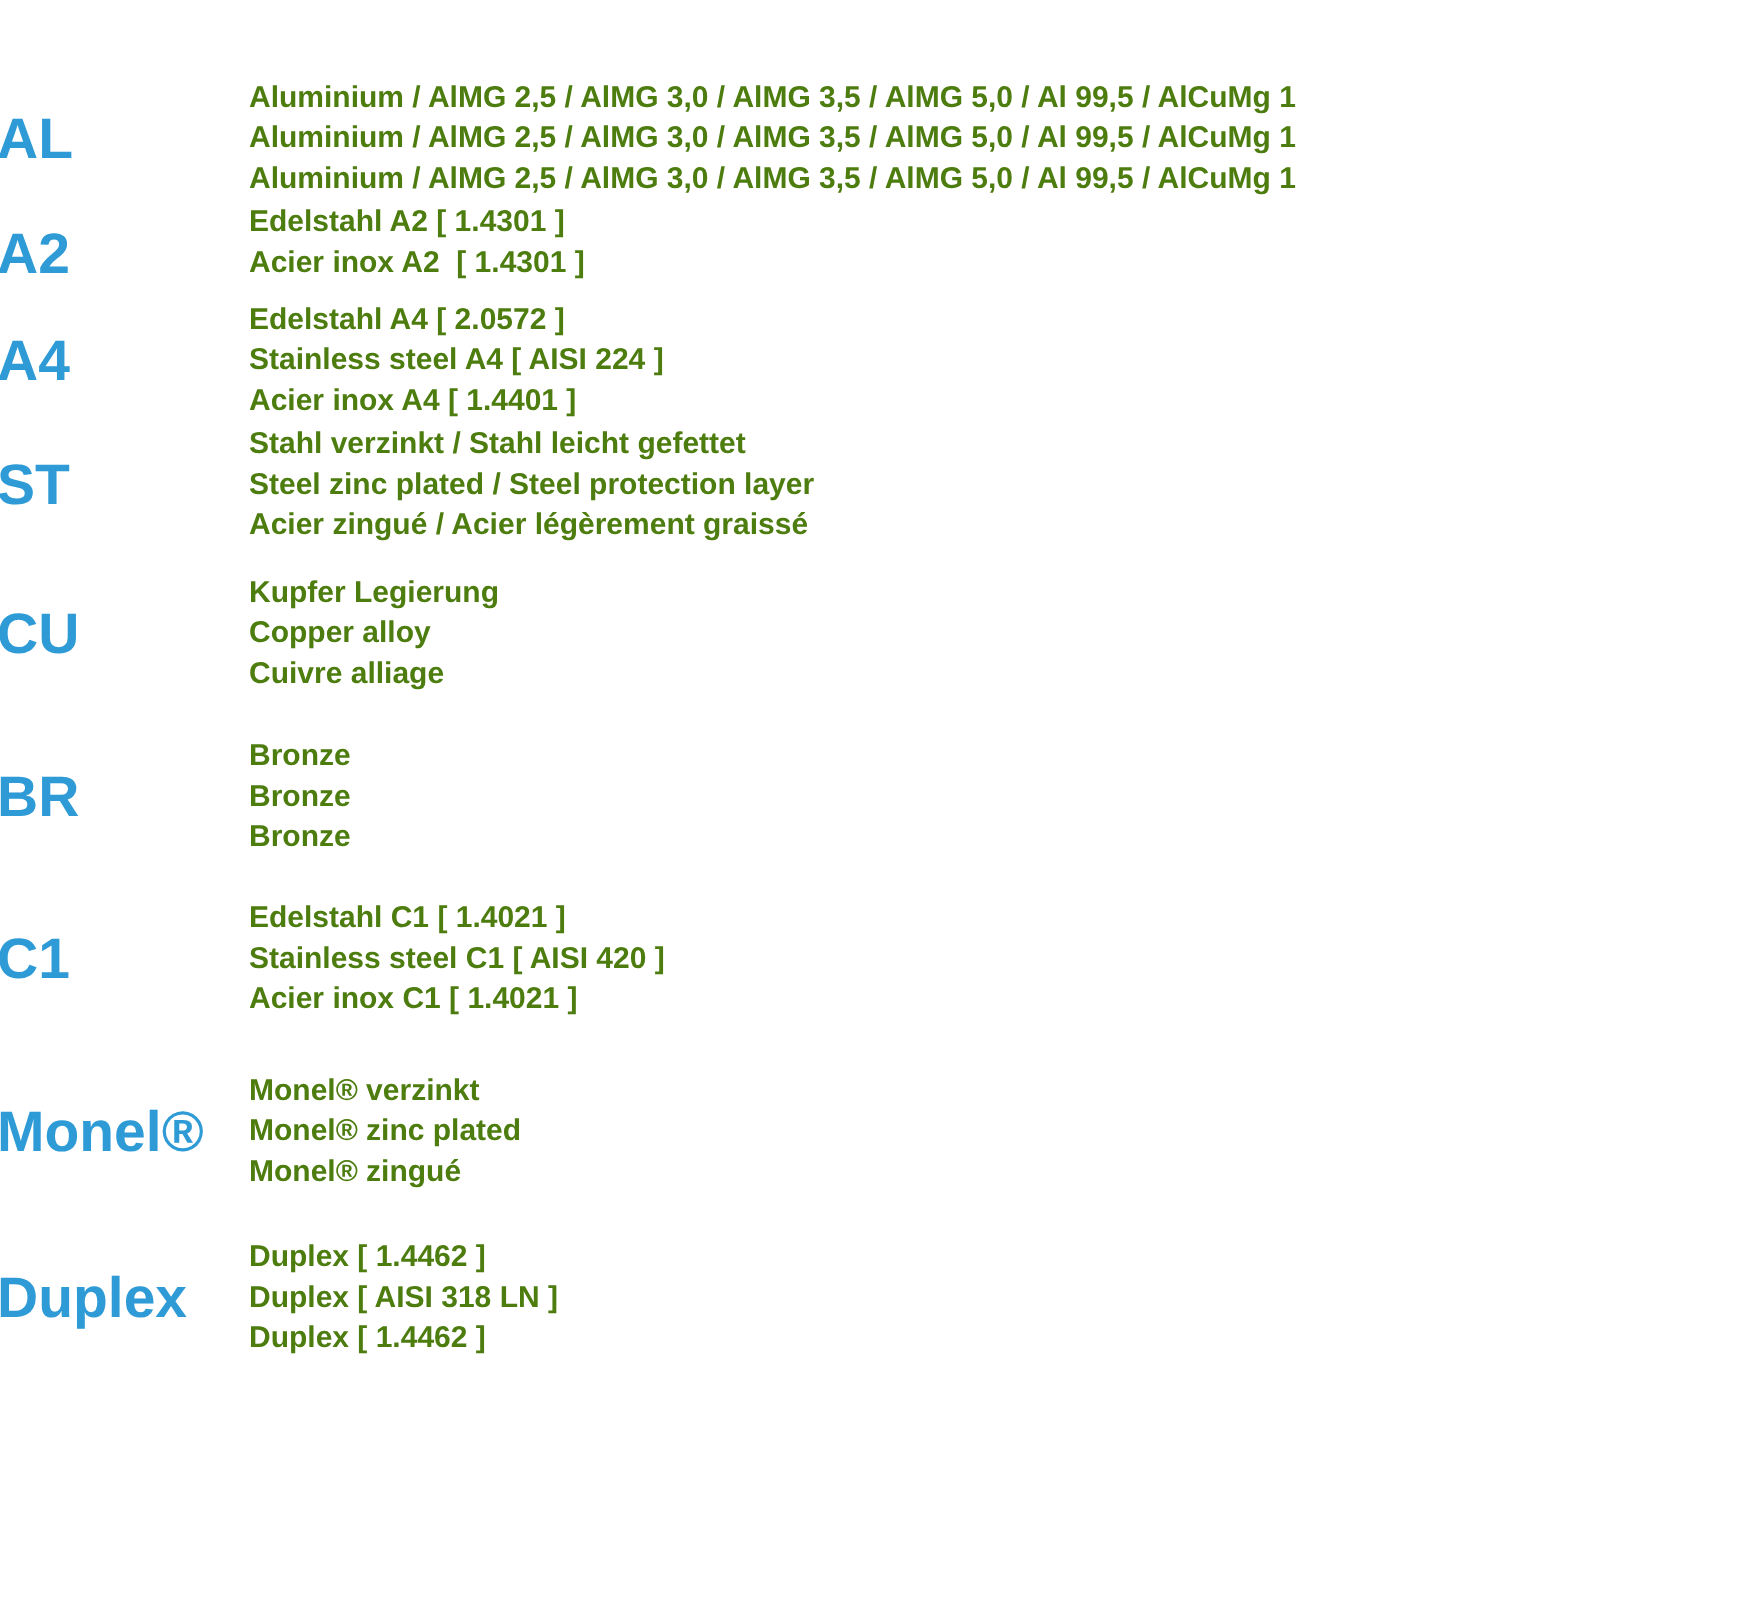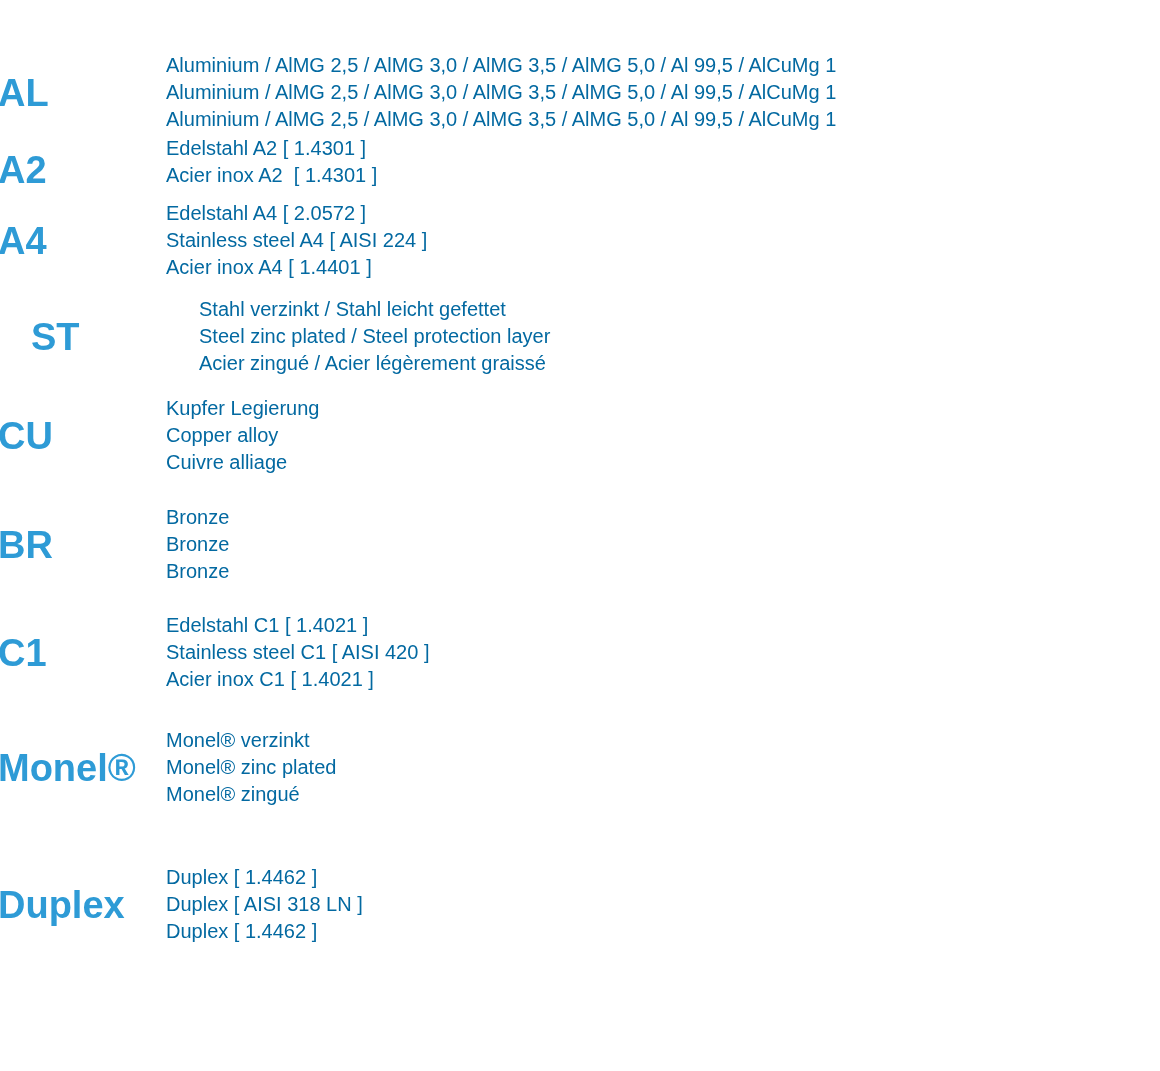--- a/index.html
+++ b/index.html
@@ -19,45 +19,46 @@
     padding-top: 52px;
   }
   .row {
     display: flex;
     flex-direction: row;
     align-items: center;
   }
   
   .row:nth-of-type(1) { margin-bottom: 2px; }
   .row:nth-of-type(2) { margin-bottom: 11px; align-items: flex-end; }
-  .row:nth-of-type(3) { margin-bottom: 15px; }
-  .row:nth-of-type(4) { margin-bottom: 18px; padding-left: 33px; }
+  .row:nth-of-type(3) { margin-bottom: 2px; }
+  .row:nth-of-type(4) { margin-bottom: 18px; }
   .row:nth-of-type(5) { margin-bottom: 12px; }
   .row:nth-of-type(6) { margin-bottom: 27px; margin-top: 28px; }
   .row:nth-of-type(7) { margin-bottom: 34px; margin-top: 24px; }
-  .row:nth-of-type(8) { margin-bottom: 56px; justify-content: flex-end; }
+  .row:nth-of-type(8) { margin-bottom: 30px; justify-content: flex-end; }
   .abbr {
     flex: 0 0 168px;
     width: 168px;
     margin-left: -2px;
     font-size: 38px;
     font-weight: bold;
     color: #2e9bd6;
     line-height: 1;
     letter-spacing: 0px;
     white-space: nowrap;
   }
   .desc {
     flex: 1 1 auto;
   }
   .line {
     font-size: 20px;
     line-height: 27px;
-    color: #0369a1;
+    color: #4d7c0f;
     white-space: pre-wrap;
+    font-weight: bold;
   }
 </style>
 </head>
 <body>
 
 <div class="page">
 
   <div class="row">
     <div class="abbr">AL</div>
     <div class="desc">

